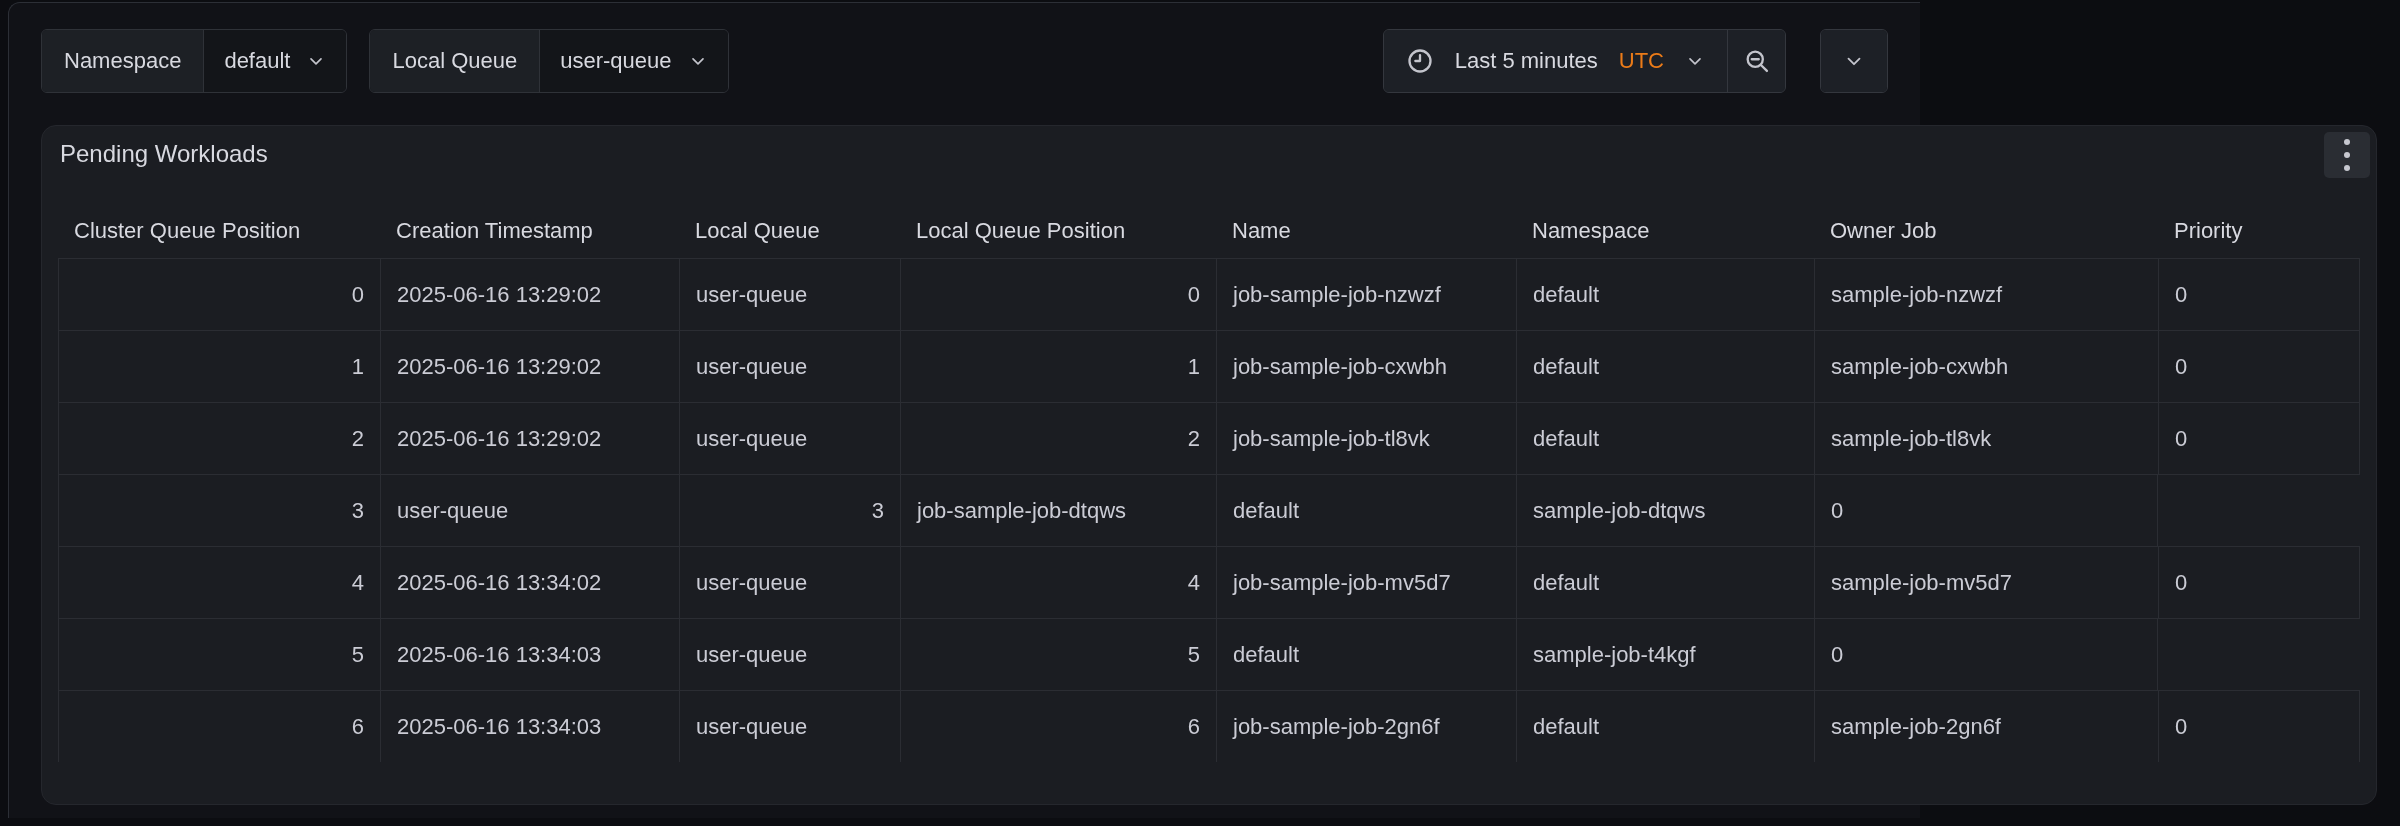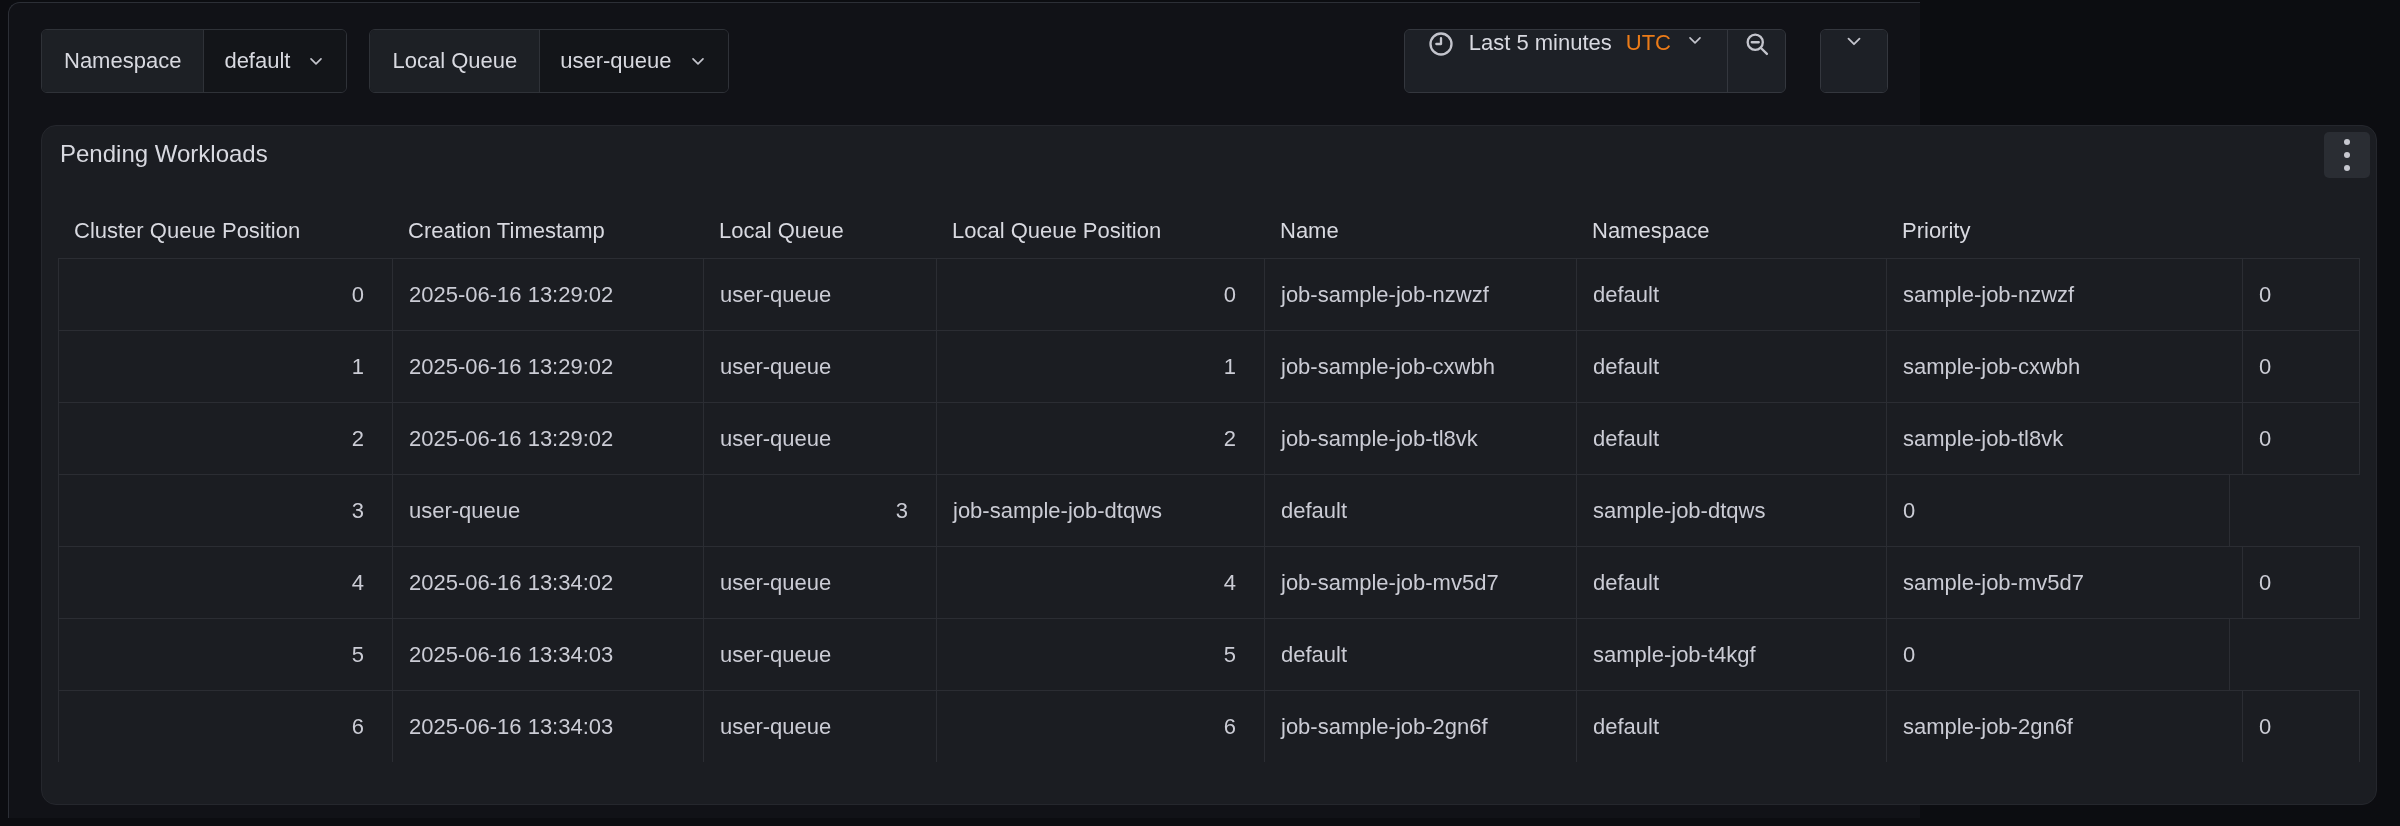--- a/index.html
+++ b/index.html
@@ -52,21 +52,21 @@
     background:var(--input); display:flex; align-items:center; gap:16px;
     padding:0 20px; font-size:22px; color:var(--text-strong);
     border:none; cursor:pointer; white-space:nowrap;
   }
   .btn-group{
     display:flex; height:64px; border:1px solid var(--btn-border);
     border-radius:6px; overflow:hidden; background:var(--btn);
   }
   .btn-group + .btn-group{ margin-left:34px; }
   .tool-btn{
-    display:flex; align-items:flex-start; gap:14px; padding:0 22px;
+    display:flex; align-items:center; gap:21px; padding:0 22px;
     background:var(--btn); border:none; cursor:pointer;
     font-size:22px; font-weight:500; color:var(--text-strong);
     white-space:nowrap;
   }
   .tool-btn + .tool-btn{ border-left:1px solid var(--btn-border); }
   .icon-only{ width:58px; justify-content:center; padding:0; }
   .utc{ color:var(--orange); font-weight:500; }
   svg{ display:block; }
   .stroke{ stroke:var(--icon); stroke-width:2; fill:none; stroke-linecap:round; stroke-linejoin:round; }
   .fillico{ fill:var(--icon); }
@@ -84,21 +84,20 @@
     background:#2a2d33; border:none; border-radius:5px; cursor:pointer;
     display:flex; align-items:center; justify-content:center;
   }
   .dots{ display:flex; flex-direction:column; gap:7px; }
   .dots i{ width:6px; height:6px; border-radius:50%; background:#c7c8d0; }
   
   .table{ margin:22px 16px 0 16px; }
   .trow{
     display:grid;
     grid-template-columns:322px 299px 221px 316px 300px 298px 344px 1fr;
-    gap:12px;
   }
   .th{
     height:54px; display:flex; align-items:center; padding:0 16px;
     font-size:22px; font-weight:500; color:var(--text-strong);
     white-space:nowrap; overflow:hidden; cursor:pointer;
   }
   .tr{ border-top:1px solid var(--line); }
   .td{
     height:71px; display:flex; align-items:center; padding:0 16px;
     font-size:22px; color:var(--text); white-space:nowrap; overflow:hidden;
@@ -180,20 +179,21 @@
     </header>
 
     <div class="table">
       <div class="trow thead">
           <div class="th">Cluster Queue Position</div>
           <div class="th">Creation Timestamp</div>
           <div class="th">Local Queue</div>
           <div class="th">Local Queue Position</div>
           <div class="th">Name</div>
           <div class="th">Namespace</div>
+          <div class="th">Owner Job</div>
           <div class="th">Priority</div>
         </div>
       <div class="tbody">
           <div class="trow tr">
             <div class="td align-right">0</div>
             <div class="td align-left">2025-06-16 13:29:02</div>
             <div class="td align-left">user-queue</div>
             <div class="td align-right">0</div>
             <div class="td align-left">job-sample-job-nzwzf</div>
             <div class="td align-left">default</div>

